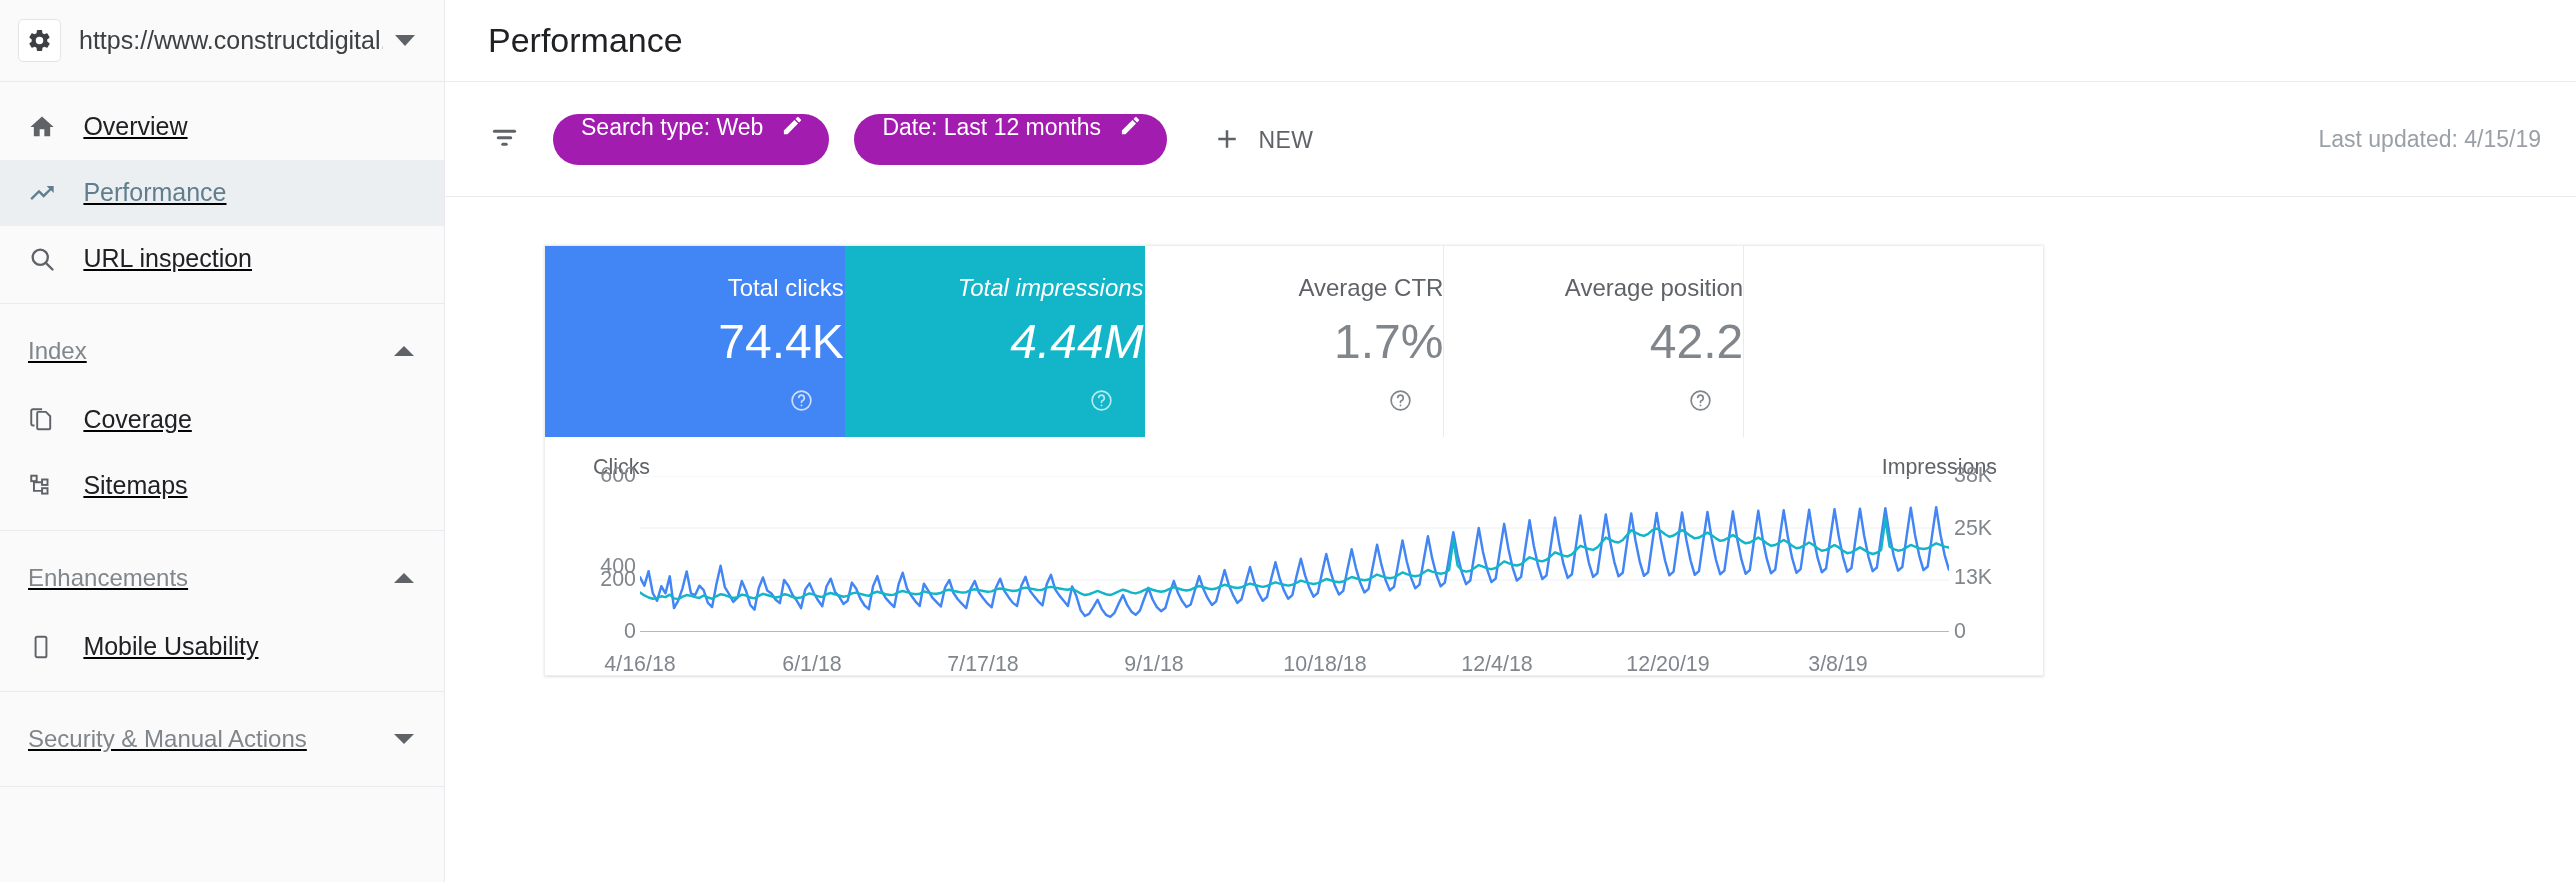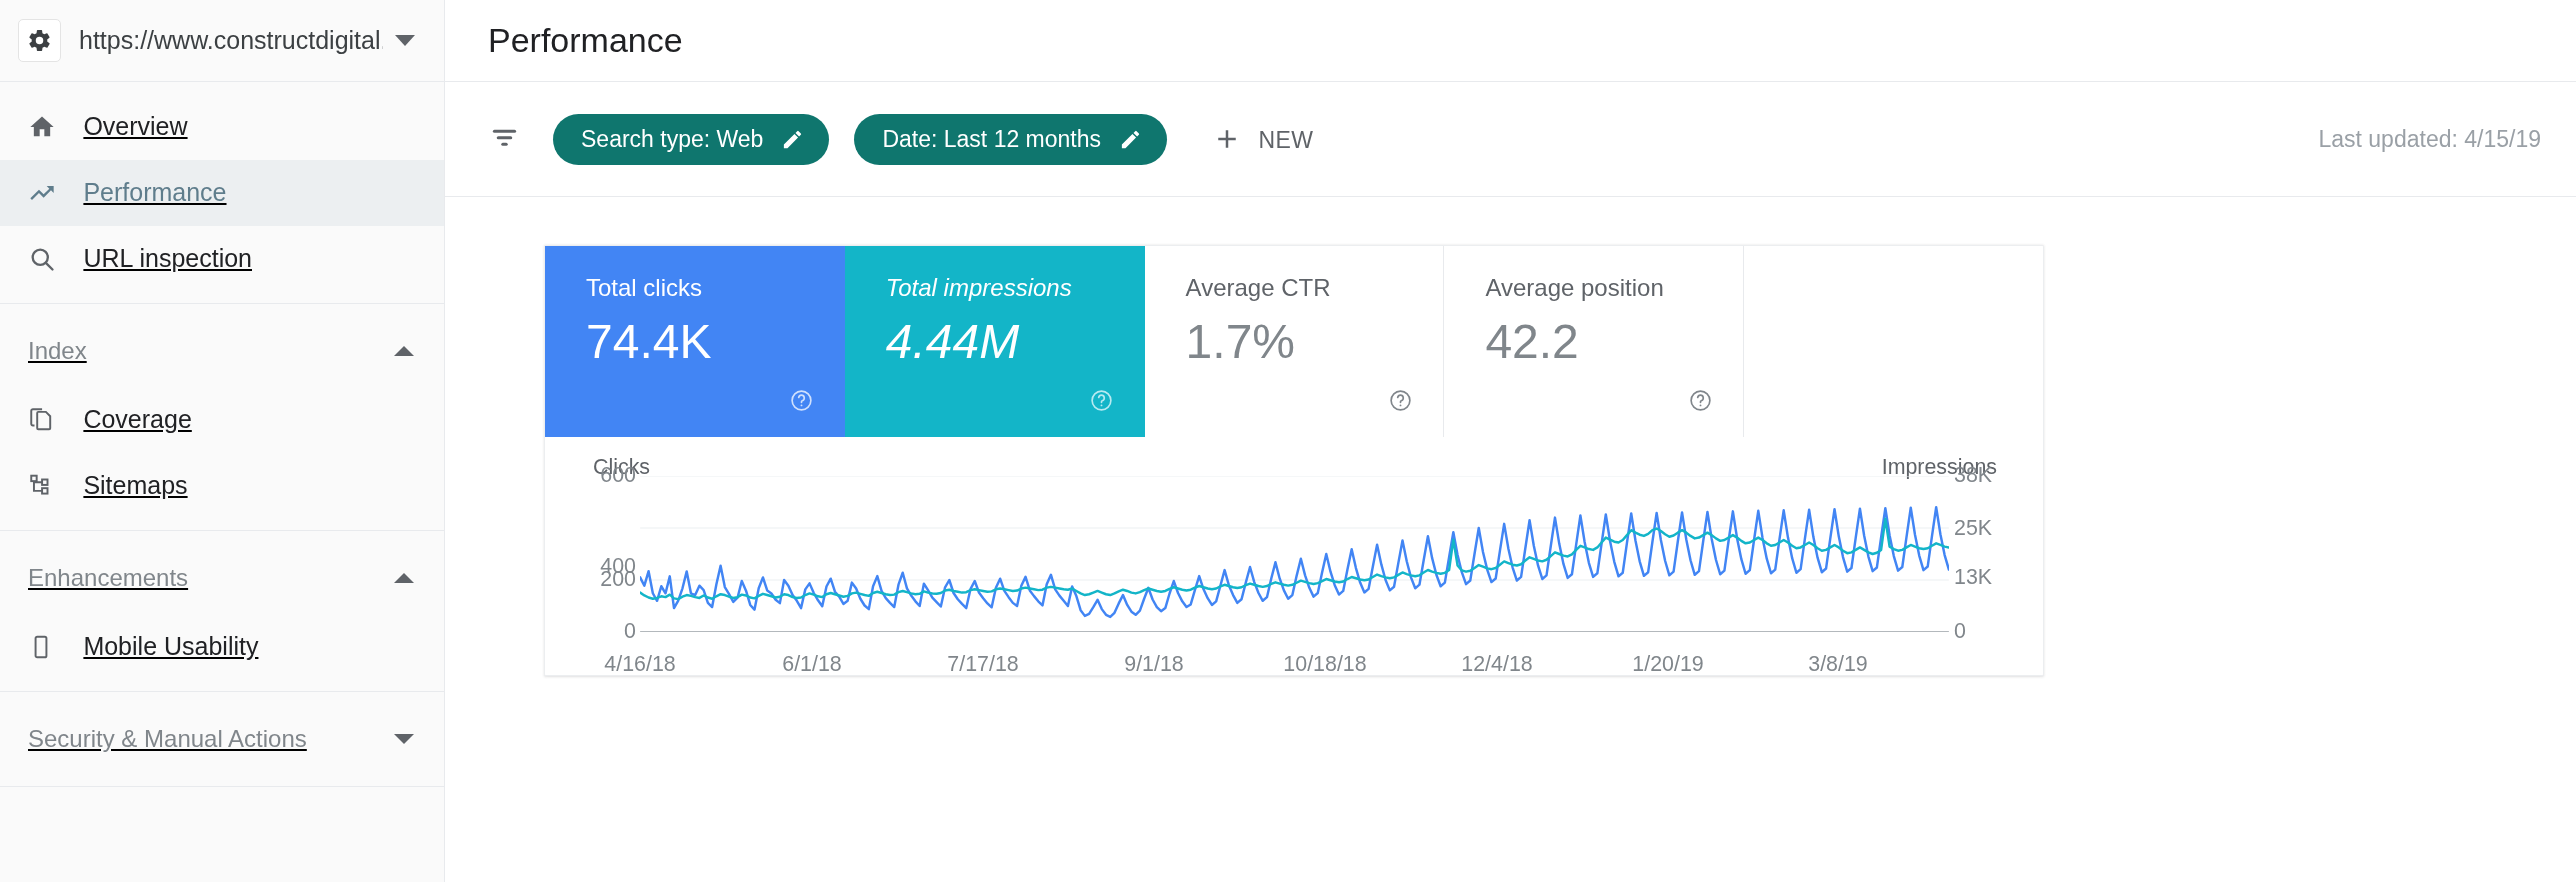--- a/index.html
+++ b/index.html
@@ -92,22 +92,22 @@
   .toolbar {
     height: 115px;
     display: flex; align-items: center;
     padding-left: 44px; padding-right: 35px;
     border-bottom: 1.6px solid #e8eaed;
     background: #fff;
   }
   .filter-icon { flex: 0 0 33px; margin-right: 31px; }
   .chip {
     height: 51px; border-radius: 25.5px;
-    background: #0f766e; color: #fff;
-    display: inline-flex; align-items: center;
+    background: #a21caf; color: #fff;
+    display: inline-flex; align-items: flex-start;
     padding: 0 25px 0 28px; margin-right: 25px;
     font-size: 23px; white-space: nowrap; cursor: pointer;
   }
   .chip .pencil { margin-left: 18px; display: flex; }
   .newbtn {
     display: inline-flex; align-items: flex-end;
     margin-left: 20px; cursor: pointer;
   }
   .newbtn .plus { margin-right: 16.4px; display: flex; }
   .newbtn .txt { font-size: 23px; color: #5f6368; letter-spacing: 0.4px; }
@@ -122,20 +122,21 @@
     background: #fff;
     border: 1.6px solid #eceef0;
     box-shadow: 0 0.8px 2.5px rgba(60,64,67,.16);
     border-radius: 1.6px;
   }
   .metrics { display: flex; height: 191px; }
   .metric {
     flex: 1 1 0; position: relative;
     border-right: 1.6px solid #e8eaed;
     padding: 28px 0 0 41px;
+    text-align: right;
   }
   .metric:last-child { border-right: none; }
   .metric .m-label { font-size: 24px; margin-bottom: 11.5px; }
   .metric .m-value { font-size: 48px; font-weight: 400; line-height: 1.15; }
   .metric .m-help { position: absolute; right: 30px; bottom: 21.4px; }
   .metric.sel-blue { background: #4285f4; border-right-color: #4285f4; }
   .metric.sel-blue .m-label, .metric.sel-blue .m-value { color: #fff; }
   .metric.sel-teal { background: #13b5c8; border-right-color: #13b5c8; font-style: italic; }
   .metric.sel-teal .m-label, .metric.sel-teal .m-value { color: #fff; }
   .metric.plain .m-label { color: #5f6368; }
@@ -376,21 +377,21 @@
               <span class="ylab r" style="top: 182px;">0</span>
               <span class="ylab r" style="top: 128px;">13K</span>
               <span class="ylab r" style="top: 79px;">25K</span>
               <span class="ylab r" style="top: 25.5px;">38K</span>
               <span class="xlab" style="left: 95px; top: 215px;">4/16/18</span>
               <span class="xlab" style="left: 267px; top: 215px;">6/1/18</span>
               <span class="xlab" style="left: 438px; top: 215px;">7/17/18</span>
               <span class="xlab" style="left: 609px; top: 215px;">9/1/18</span>
               <span class="xlab" style="left: 780px; top: 215px;">10/18/18</span>
               <span class="xlab" style="left: 952px; top: 215px;">12/4/18</span>
-              <span class="xlab" style="left: 1123px; top: 215px;">1/20/19</span>
+              <span class="xlab" style="left: 1123px; top: 215px;">12/20/19</span>
               <span class="xlab" style="left: 1293px; top: 215px;">3/8/19</span>
             </div>
         </div>
 
       </div>
     </div>
 
   </main>
 </div>
 

